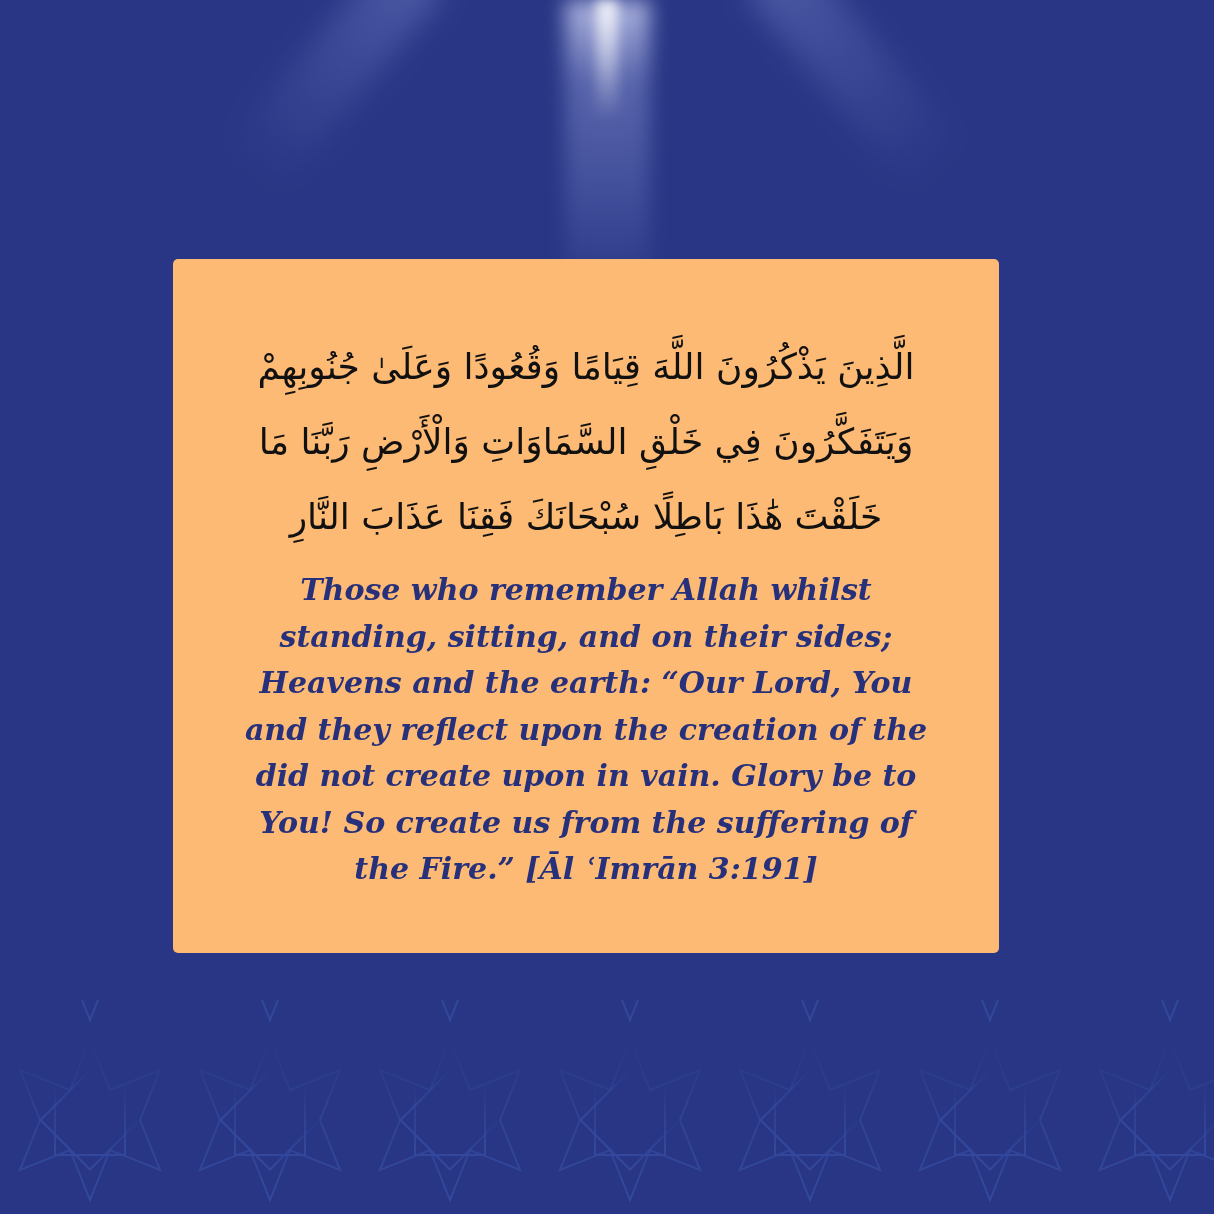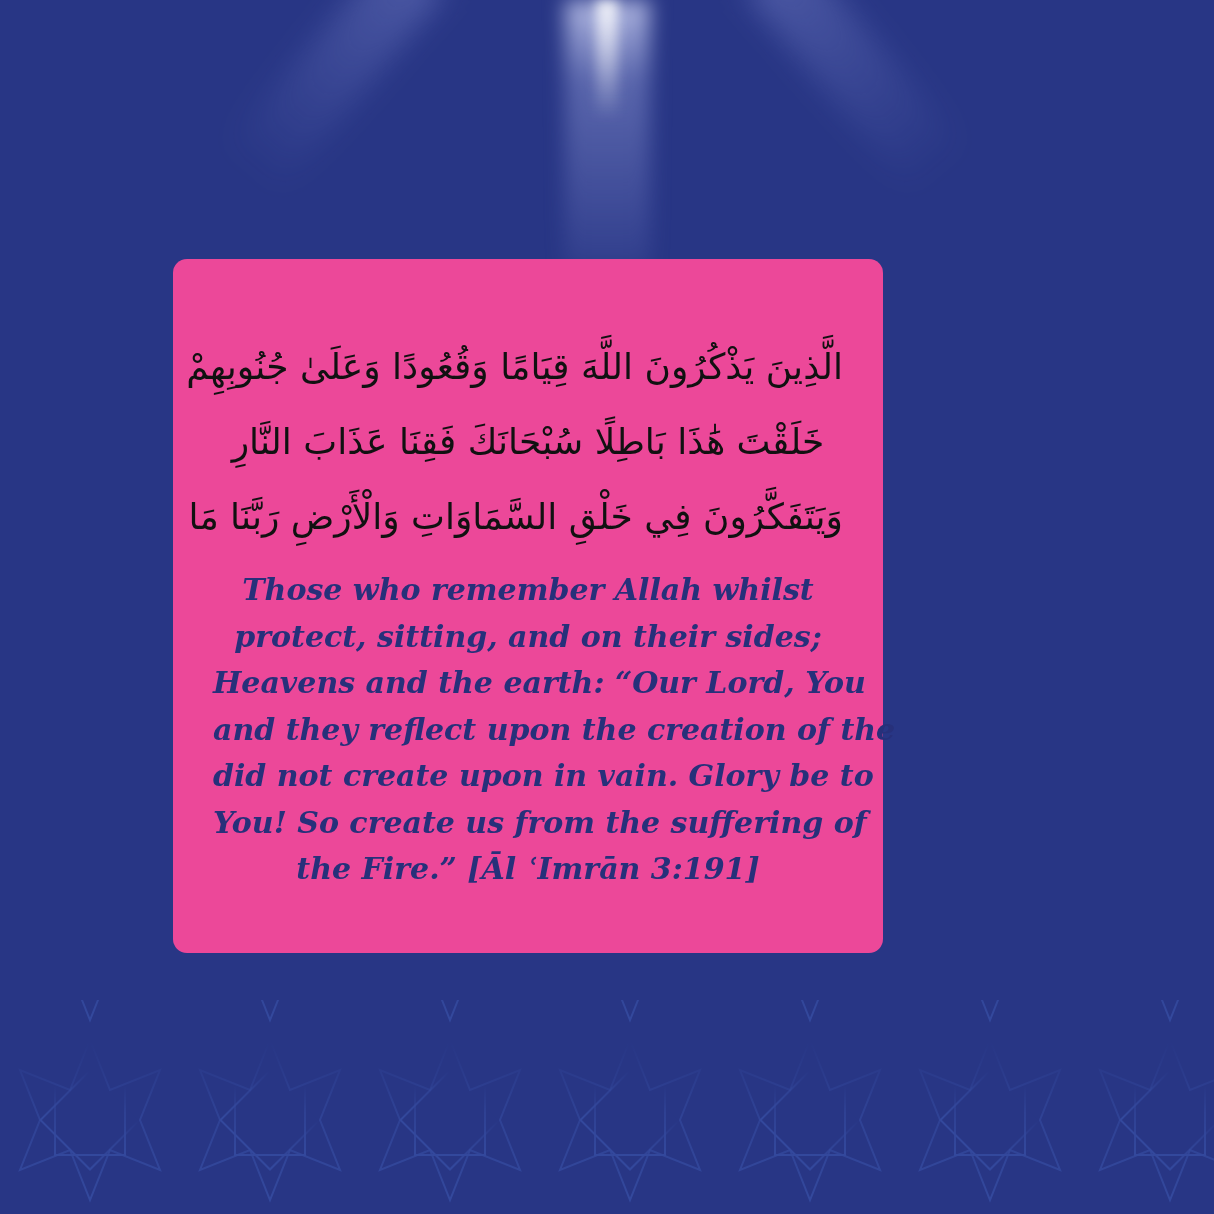--- a/index.html
+++ b/index.html
@@ -63,24 +63,24 @@
     bottom: 0;
     width: 1214px;
     height: 214px;
     pointer-events: none;
     opacity: 0.55;
   }
   .card {
     position: absolute;
     left: 173px;
     top: 259px;
-    width: 710px;
+    width: 826px;
     height: 694px;
-    background: #ec4899;
-    border-radius: 14px;
+    background: #fdba74;
+    border-radius: 5px;
   }
   .arabic {
     position: absolute;
     left: 40px;
     right: 40px;
     top: 70px;
     direction: rtl;
     text-align: center;
     font-family: "DejaVu Sans", sans-serif;
     font-size: 36px;
@@ -138,25 +138,25 @@
         <line x1="90" y1="170" x2="90" y2="180"></line>
       </g>
     </pattern>
   </defs>
   <rect x="0" y="0" width="1214" height="214" fill="url(#star)"></rect>
 </svg>
 
 <div class="card">
   <div class="arabic">
     <span class="line">الَّذِينَ يَذْكُرُونَ اللَّهَ قِيَامًا وَقُعُودًا وَعَلَىٰ جُنُوبِهِمْ</span>
+    <span class="line">وَيَتَفَكَّرُونَ فِي خَلْقِ السَّمَاوَاتِ وَالْأَرْضِ رَبَّنَا مَا</span>
     <span class="line">خَلَقْتَ هَٰذَا بَاطِلًا سُبْحَانَكَ فَقِنَا عَذَابَ النَّارِ</span>
-    <span class="line">وَيَتَفَكَّرُونَ فِي خَلْقِ السَّمَاوَاتِ وَالْأَرْضِ رَبَّنَا مَا</span>
   </div>
   <div class="translation">
     <span class="line">Those who remember Allah whilst</span>
-    <span class="line">protect, sitting, and on their sides;</span>
+    <span class="line">standing, sitting, and on their sides;</span>
     <span class="line">Heavens and the earth: “Our Lord, You</span>
     <span class="line">and they reflect upon the creation of the</span>
     <span class="line">did not create upon in vain. Glory be to</span>
     <span class="line">You! So create us from the suffering of</span>
     <span class="line">the Fire.” [Āl ʿImrān 3:191]</span>
   </div>
 </div>
 
 </body></html>

